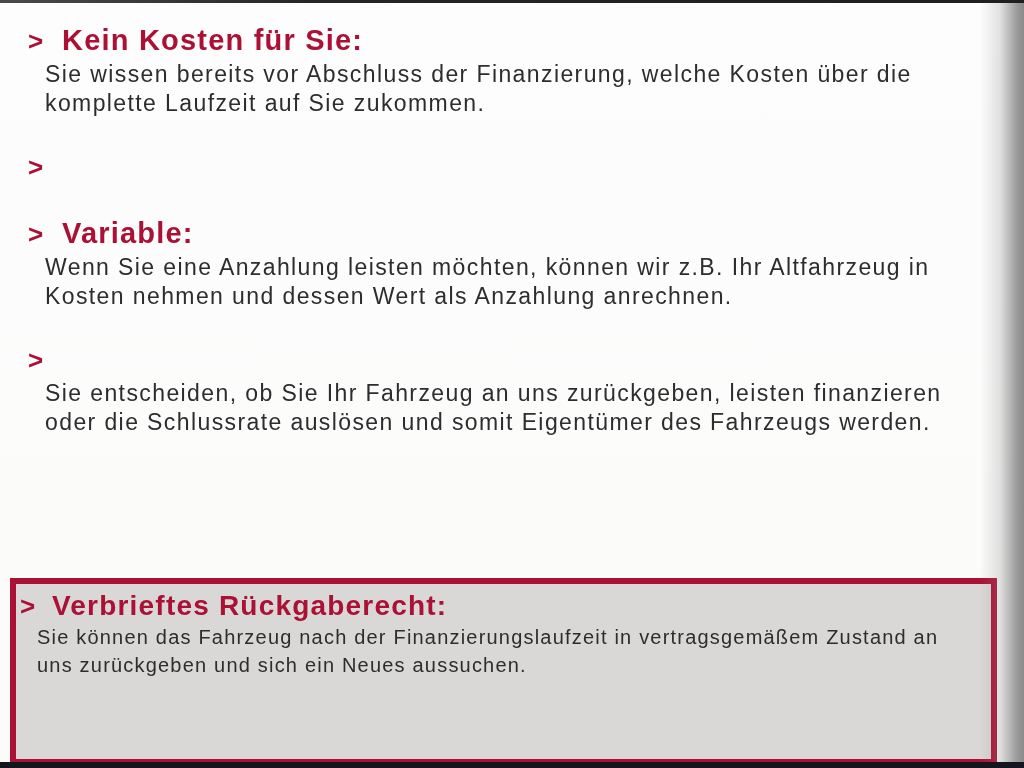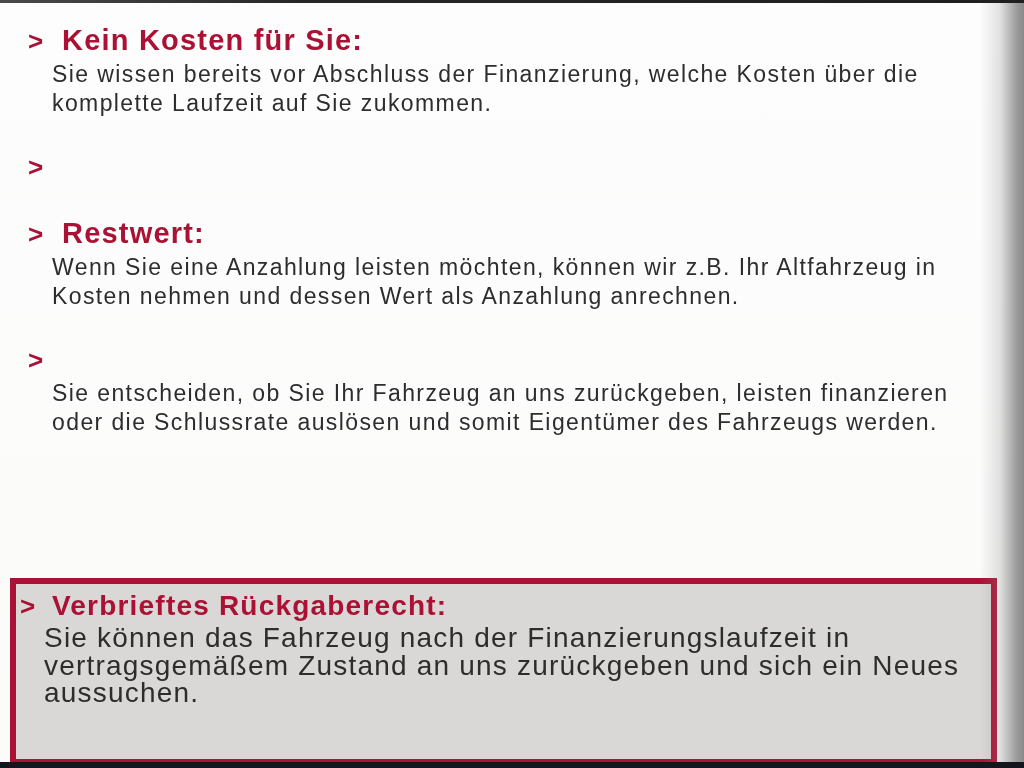--- a/index.html
+++ b/index.html
@@ -54,21 +54,21 @@
     font-size: 29px;
     letter-spacing: 1.2px;
     margin-bottom: 3px;
   }
   .marker {
     width: 34px;
     flex: 0 0 34px;
     font-size: 26px;
   }
   .body-text {
-    margin-left: 24px;
+    margin-left: 17px;
     color: var(--ink);
     font-size: 23px;
     line-height: 29px;
     letter-spacing: 1.4px;
     max-width: 910px;
   }
   
   .highlight-box {
     position: absolute;
     left: 10px;
@@ -77,21 +77,21 @@
     height: 184px;
     background: var(--boxbg);
     border: 6px solid var(--accent);
     border-bottom-width: 3px;
     padding: 6px 14px 4px 4px;
     z-index: 2;
   }
   .highlight-box .heading-row { font-size: 28px; margin-bottom: 2px; }
   .highlight-box .marker { width: 32px; flex: 0 0 32px; }
   .highlight-box .body-text {
-    font-size: 28px;
+    font-size: 20px;
     line-height: 27.5px;
     letter-spacing: 1.2px;
     max-width: 930px;
   }
 </style>
 </head>
 <body>
 
 <div class="page">
   <div class="top-edge"></div>
@@ -109,21 +109,21 @@
 
     <div class="section">
       <div class="heading-row">
         <span class="marker">&gt;</span>
       </div>
     </div>
 
     <div class="section">
       <div class="heading-row">
         <span class="marker">&gt;</span>
-        <span>Restwert:</span>
+        <span>Variable:</span>
       </div>
       <p class="body-text">Wenn Sie eine Anzahlung leisten möchten, können wir z.B. Ihr Altfahrzeug in Kosten nehmen und dessen Wert als Anzahlung anrechnen.</p>
     </div>
 
     <div class="section">
       <div class="heading-row">
         <span class="marker">&gt;</span>
       </div>
       <p class="body-text">Sie entscheiden, ob Sie Ihr Fahrzeug an uns zurückgeben, leisten finanzieren oder die Schlussrate auslösen und somit Eigentümer des Fahrzeugs werden.</p>
     </div>

